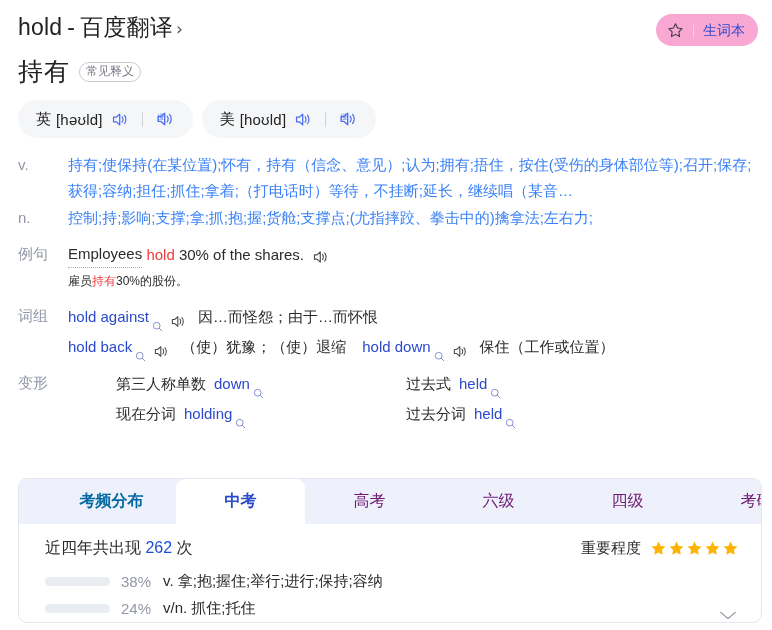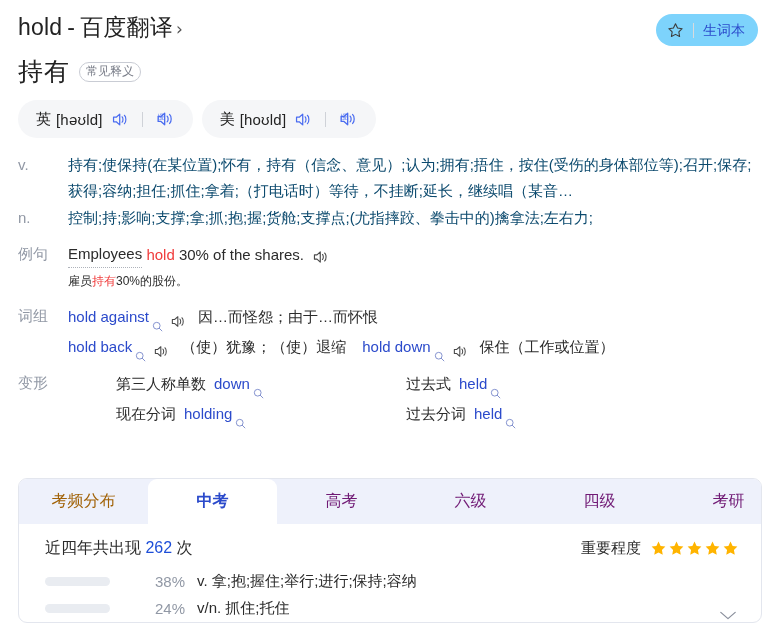--- a/index.html
+++ b/index.html
@@ -35,21 +35,21 @@
   .title-row .arrow {
     font-size: 17px;
     color: #555;
     margin-left: 3px;
     font-family: "DejaVu Sans", sans-serif;
   }
   .fav-btn {
     display: flex;
     align-items: center;
     gap: 0;
-    background: #7dd3fc;
+    background: #f9a8d4;
     border-radius: 18px;
     padding: 6px 13px 6px 11px;
     height: 20px;
   }
   .fav-btn .star-ico {
     width: 17px;
     height: 17px;
     display: block;
   }
   .fav-divider {
@@ -118,21 +118,21 @@
   .pos {
     width: 50px;
     flex: 0 0 50px;
     color: #9198a5;
     font-size: 15px;
     line-height: 26px;
     font-style: normal;
   }
   .def-text {
     font-size: 15px;
-    color: #0c4a6e;
+    color: #3b82f6;
     line-height: 26px;
     flex: 1;
     overflow: hidden;
     display: -webkit-box;
     -webkit-line-clamp: 2;
     -webkit-box-orient: vertical;
     max-height: 52px;
     word-break: break-all;
   }
   .def-text.one { max-height: 26px; -webkit-line-clamp: 1; }
@@ -198,23 +198,24 @@
   .tab {
     flex: 0 0 129px;
     display: flex;
     align-items: center;
     justify-content: center;
     font-size: 16px;
     color: #701a75;
     position: relative;
   }
   .tab.heading {
-    font-weight: normal;
-    color: #a16207;
+    font-weight: bold;
+    color: #0369a1;
     flex: 0 0 129px;
+    margin-left: 28px;
   }
   .tab.active {
     background: #fff;
     color: #2b4acb;
     font-weight: bold;
     border-radius: 9px 9px 0 0;
   }
   .stats-head {
     display: flex;
     align-items: center;
@@ -230,21 +231,21 @@
   .bars { padding: 9px 0 0 26px; position: relative; }
   .bar-row {
     display: flex; align-items: center; height: 27px;
     font-size: 15px;
   }
   .bar-track {
     width: 65px; height: 9px; border-radius: 5px; background: #e9ecf1;
     overflow: hidden; margin-right: 11px;
   }
   .bar-fill { height: 9px; border-radius: 5px; background: #4a7cf5; }
-  .bar-pct { color: #9198a5; width: 42px; margin-left: 34px; }
+  .bar-pct { color: #9198a5; width: 42px; }
   .bar-txt { color: #2b2b2b; }
   .chev {
     position: absolute; right: 24px; bottom: 4px;
     width: 18px; height: 11px;
   }
 </style>
 </head>
 <body>
 
 <div class="header">

